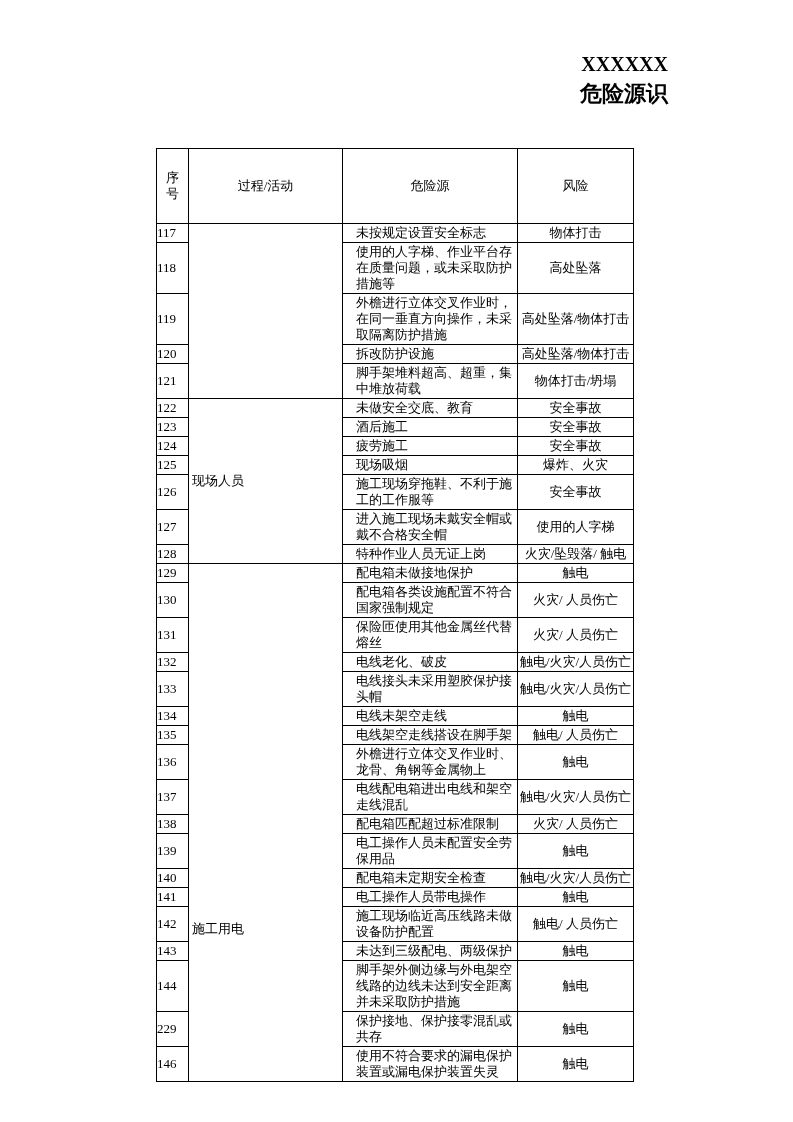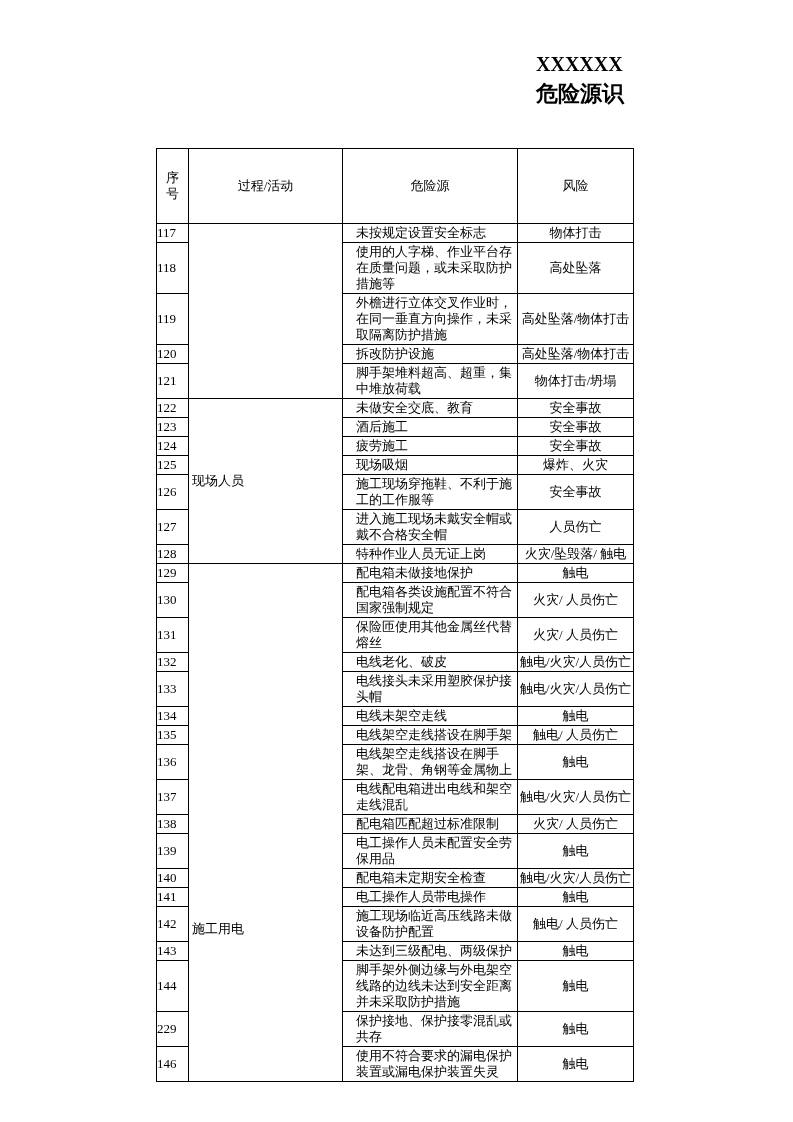--- a/index.html
+++ b/index.html
@@ -8,21 +8,21 @@
     width:793px;height:1122px;
     background:#ffffff;
     margin:0 auto;
     font-family:"Liberation Serif","DejaVu Serif",serif;
     color:#000;
     overflow:hidden;
   }
   .doc-title{
     position:absolute;
     left:536px;top:50px;width:132px;
-    text-align:left;
+    text-align:right;
   }
   .doc-title .line1{
     font-size:20px;font-weight:bold;line-height:28px;
     letter-spacing:0px;
   }
   .doc-title .line2{
     font-size:22px;font-weight:bold;line-height:32px;
   }
   table.hazard-table{
     position:absolute;left:156px;top:148px;
@@ -129,21 +129,21 @@
           <td class="col-risk">爆炸、火灾</td>
         </tr>
         <tr>
           <td class="col-no">126</td>
           <td class="col-hazard">施工现场穿拖鞋、不利于施工的工作服等</td>
           <td class="col-risk">安全事故</td>
         </tr>
         <tr>
           <td class="col-no">127</td>
           <td class="col-hazard">进入施工现场未戴安全帽或戴不合格安全帽</td>
-          <td class="col-risk">人员伤亡</td>
+          <td class="col-risk">使用的人字梯</td>
         </tr>
         <tr>
           <td class="col-no">128</td>
           <td class="col-hazard">特种作业人员无证上岗</td>
           <td class="col-risk">火灾/坠毁落/ 触电</td>
         </tr>
         <tr>
           <td class="col-no">129</td>
           <td class="col-process" rowspan="18">
             <span class="group-label low">施工用电</span>
@@ -176,21 +176,21 @@
           <td class="col-hazard">电线未架空走线</td>
           <td class="col-risk">触电</td>
         </tr>
         <tr>
           <td class="col-no">135</td>
           <td class="col-hazard">电线架空走线搭设在脚手架</td>
           <td class="col-risk">触电/ 人员伤亡</td>
         </tr>
         <tr>
           <td class="col-no">136</td>
-          <td class="col-hazard">电线架空走线搭设在脚手架、龙骨、角钢等金属物上</td>
+          <td class="col-hazard">外檐进行立体交叉作业时、龙骨、角钢等金属物上</td>
           <td class="col-risk">触电</td>
         </tr>
         <tr>
           <td class="col-no">137</td>
           <td class="col-hazard">电线配电箱进出电线和架空走线混乱</td>
           <td class="col-risk">触电/火灾/人员伤亡</td>
         </tr>
         <tr>
           <td class="col-no">138</td>
           <td class="col-hazard">配电箱匹配超过标准限制</td>

